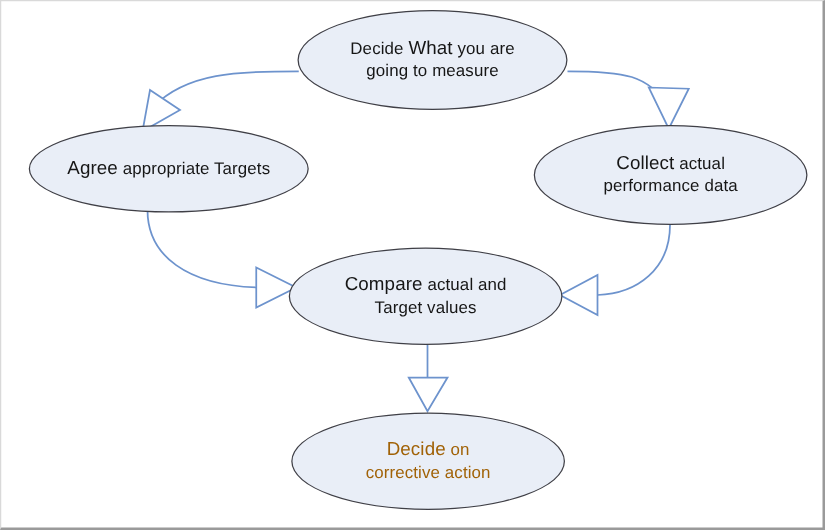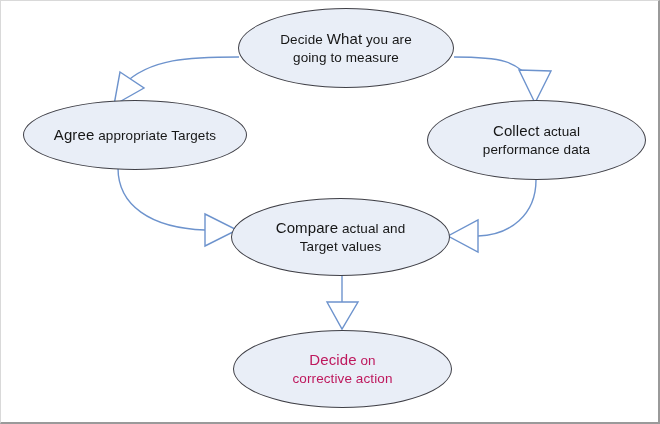--- a/index.html
+++ b/index.html
@@ -92,16 +92,16 @@
   <div class="node" style="left: 23px; top: 100px; width: 224px; height: 70px; background: rgb(233, 238, 247); border-color: rgb(63, 63, 70);">
     <div class="label" style="color: rgb(22, 22, 22);"><b>Agree</b> appropriate Targets</div>
   </div>
   <div class="node" style="left: 427px; top: 100px; width: 219px; height: 80px; background: rgb(233, 238, 247); border-color: rgb(63, 63, 70); justify-content: center;">
     <div class="label" style="color: rgb(22, 22, 22);"><b>Collect</b> actual<br>performance data</div>
   </div>
   <div class="node" style="left: 231px; top: 198px; width: 219px; height: 78px; background: rgb(233, 238, 247); border-color: rgb(63, 63, 70);">
     <div class="label" style="color: rgb(22, 22, 22);"><b>Compare</b> actual and<br>Target values</div>
   </div>
   <div class="node" style="left: 233px; top: 330px; width: 219px; height: 78px; background: rgb(233, 238, 247); border-color: rgb(63, 63, 70);">
-    <div class="label" style="color: #be185d;"><b>Decide</b> on<br>corrective action</div>
+    <div class="label" style="color: #a16207;"><b>Decide</b> on<br>corrective action</div>
   </div>
 
 </div>
 
 </body></html>

